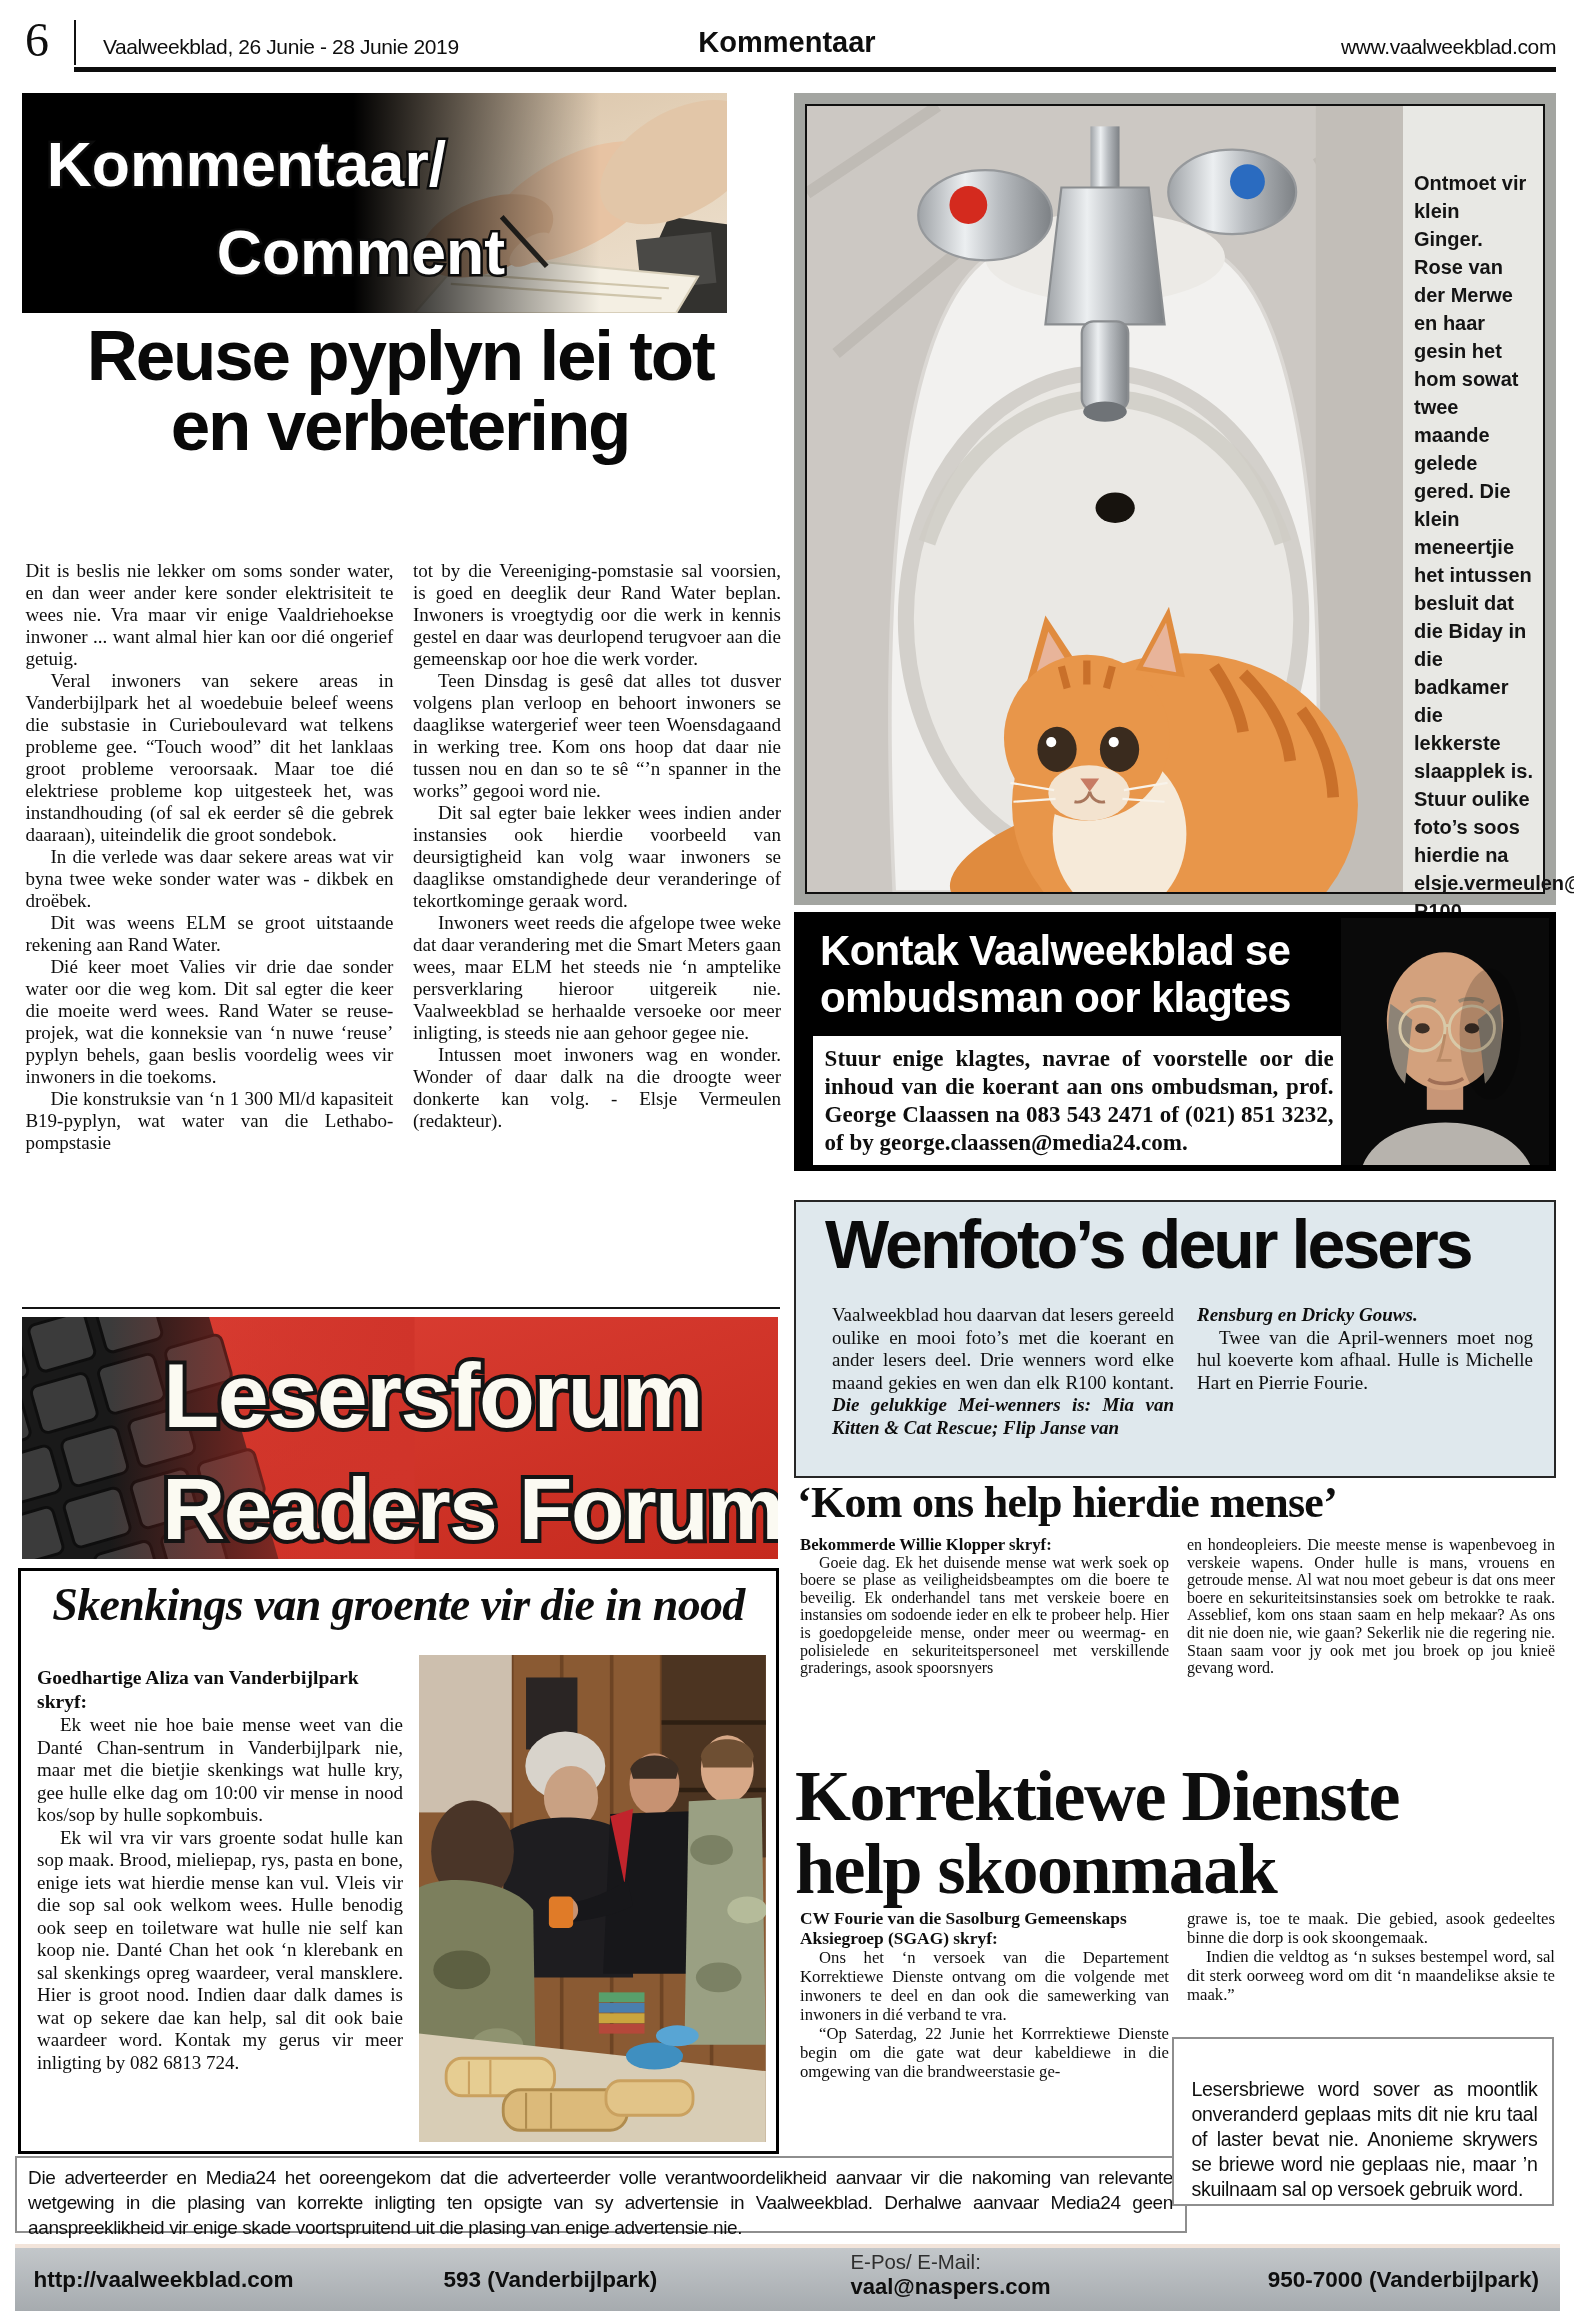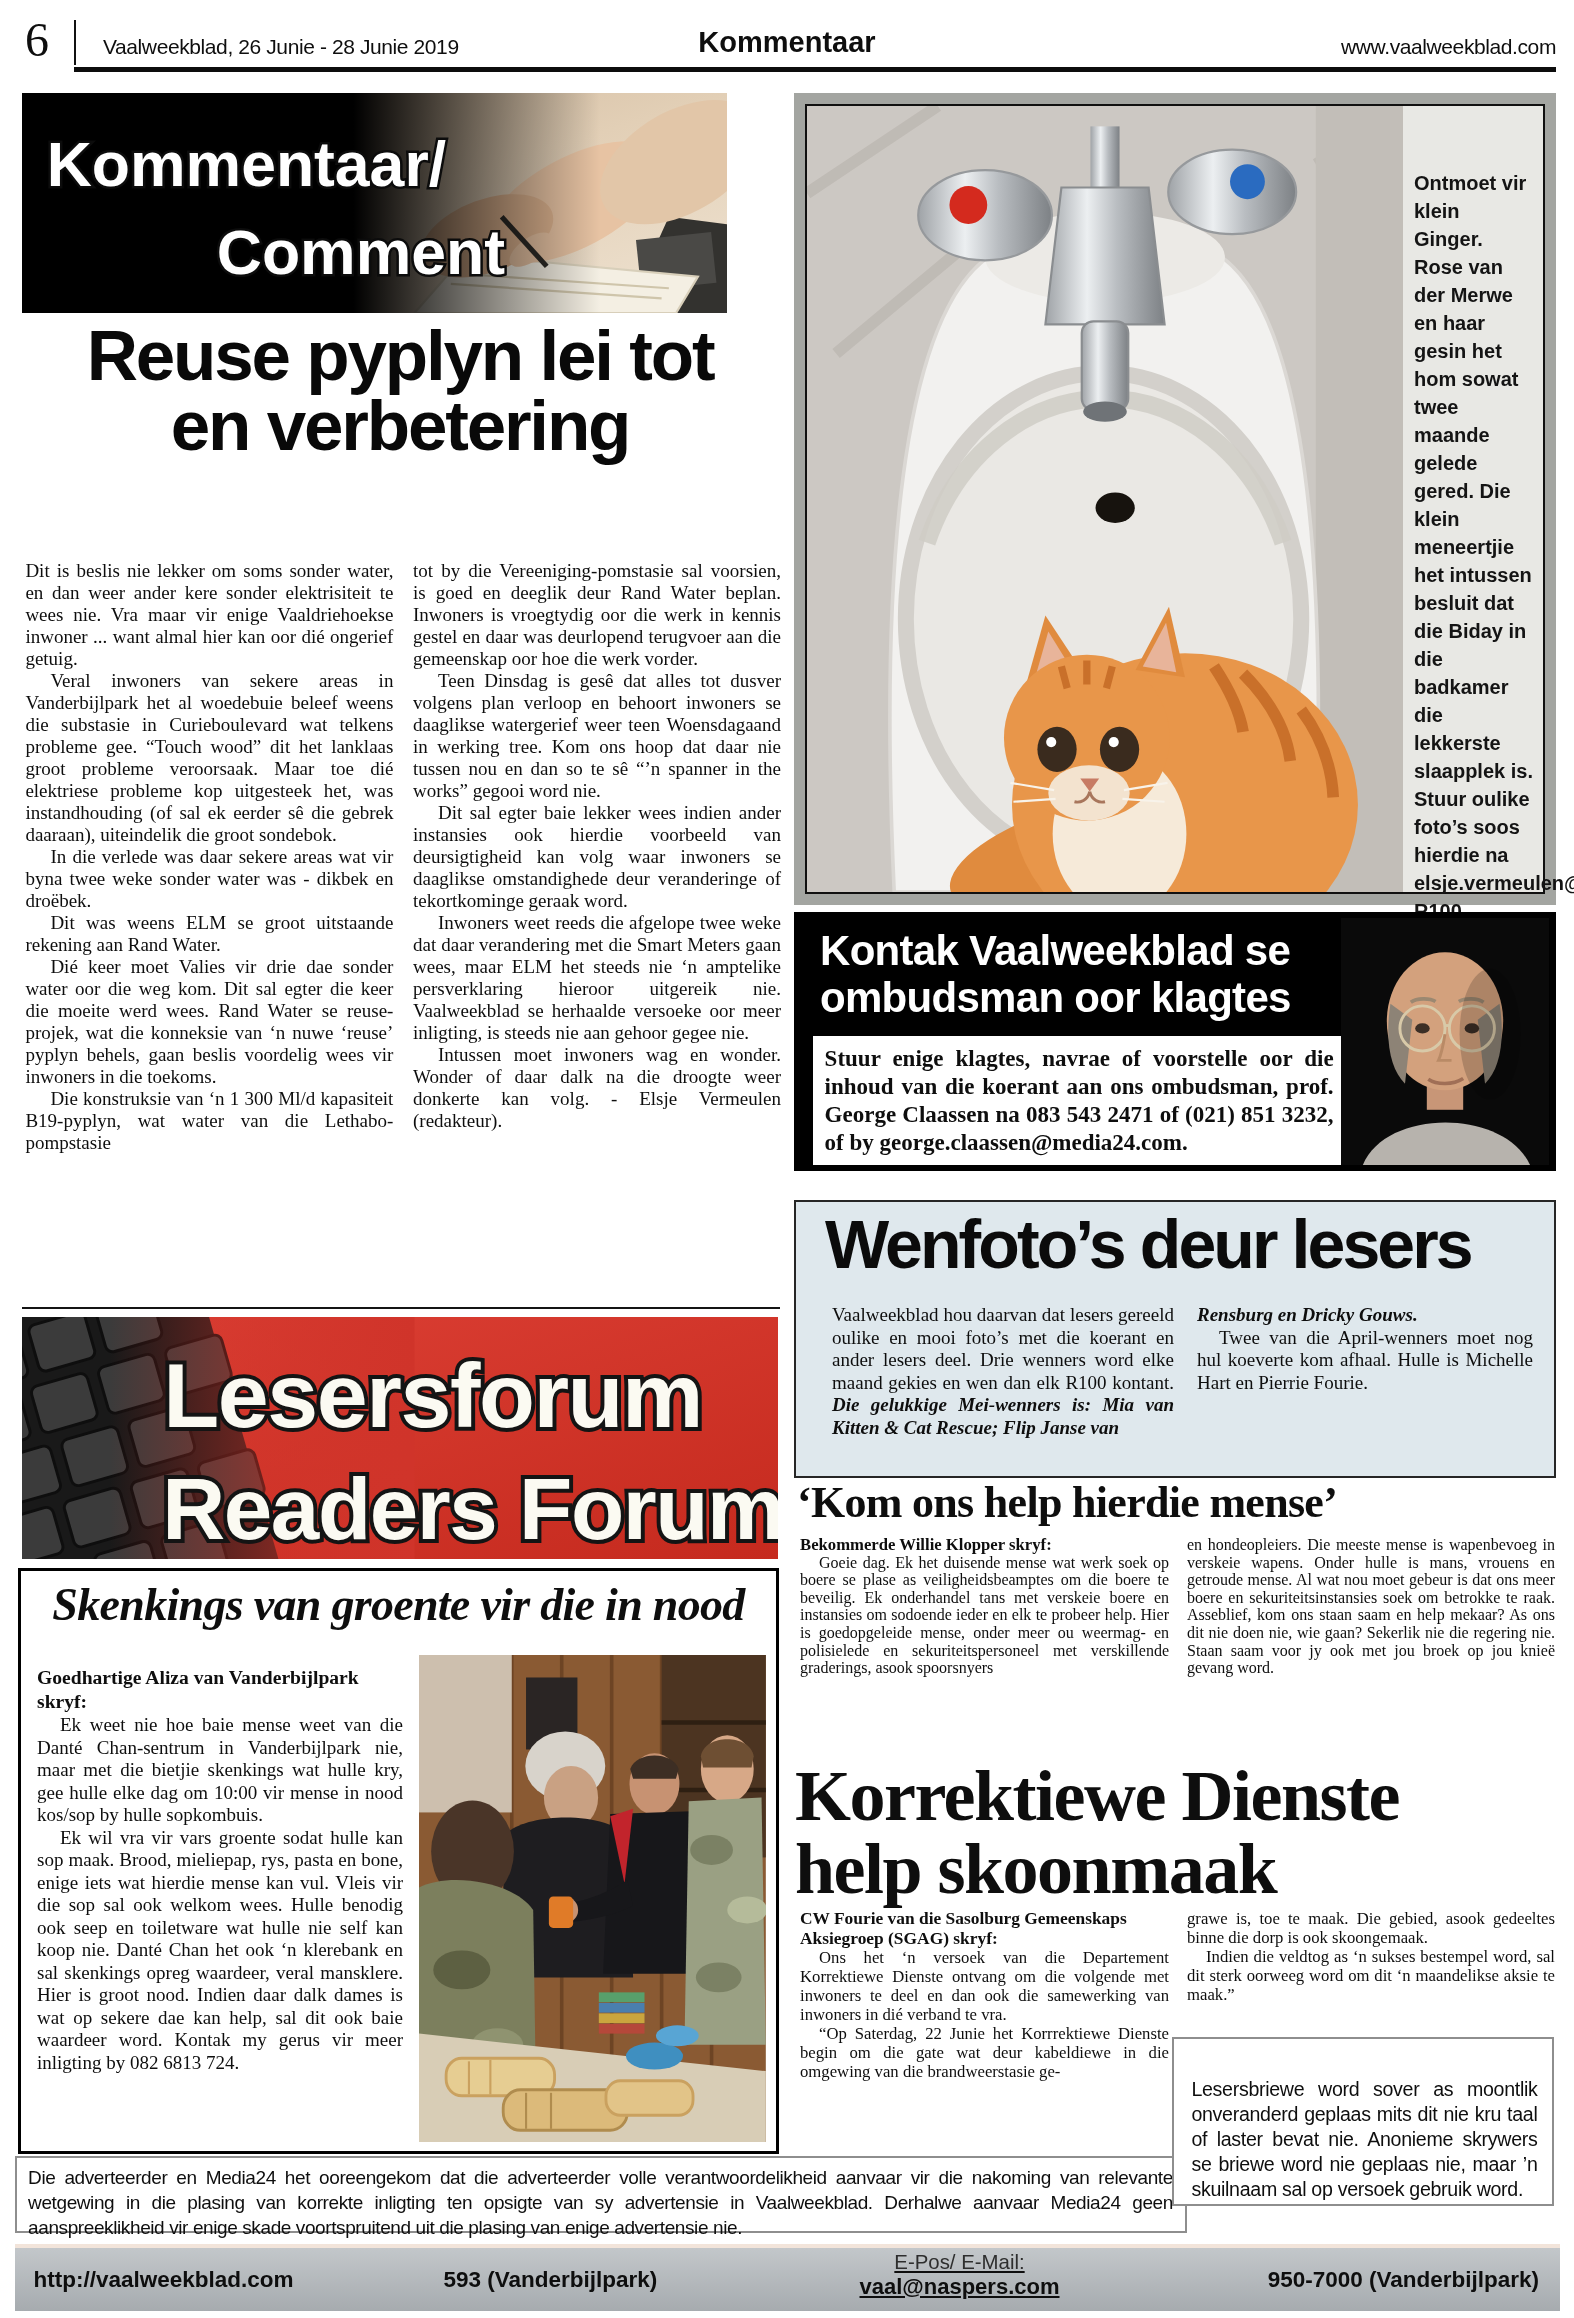--- a/index.html
+++ b/index.html
@@ -94,21 +94,21 @@
   
   .lbnote{left:1172px;top:2037px;width:382px;height:169px;border:2.9px solid #8e8e8e;box-sizing:border-box;background:#fff;
           padding:38px 14.5px 0 17.4px;font-family:"Liberation Sans",sans-serif;font-size:19.6px;line-height:25px;
           letter-spacing:-0.3px;text-align:justify;}
 
   
   .footer{left:14.5px;top:2244px;width:1545px;height:67px;background:linear-gradient(#c3c7ca,#a6abaf);
           border-top:4.4px solid #f2e4da;box-sizing:border-box;font-family:"Liberation Sans",sans-serif;}
   .ft-site{position:absolute;left:19px;top:19px;font-size:22.5px;font-weight:bold;}
   .ft-phone1{position:absolute;left:429px;top:19px;font-size:22.5px;font-weight:bold;}
-  .ft-email-wrap{position:absolute;left:836px;top:2.9px;width:218px;text-align:center;text-decoration:underline;}
+  .ft-email-wrap{position:absolute;left:836px;top:2.9px;width:218px;}
   .ft-email-label{font-size:20.4px;color:#2e2e2e;}
   .ft-email{font-size:22px;font-weight:bold;}
   .ft-phone2{position:absolute;right:20.4px;top:19px;font-size:22.5px;font-weight:bold;}
 </style>
 </head>
 <body>
 
 <div id="page">
 
   <header>

